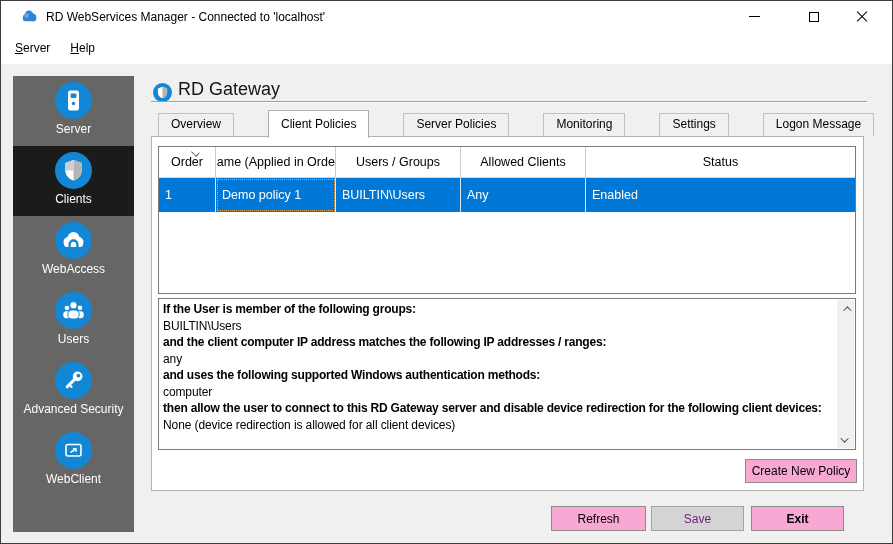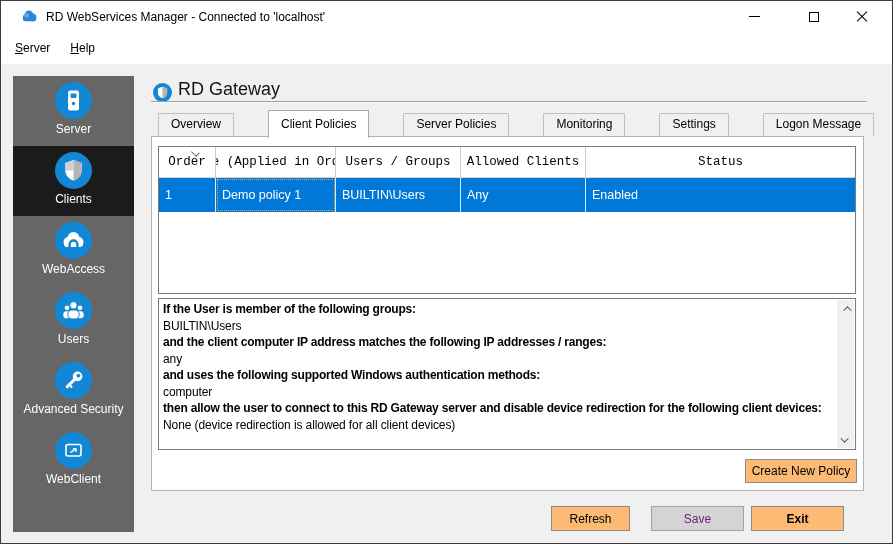--- a/index.html
+++ b/index.html
@@ -34,42 +34,42 @@
   .page-title { position:absolute; left:177px; top:78px; font-size:18px; color:#151515; }
   .title-rule { position:absolute; left:150px; top:100px; width:716px; height:2px; border-top:1px solid #9f9f9f; border-bottom:1px solid #fcfcfc; }
   
   .tabstrip { position:absolute; left:157px; top:109px; height:26px; display:flex; align-items:flex-end; z-index:3;gap:32px; }
   .tab { height:23px; line-height:21px; padding:0 12px; font-size:12px; background:#f0f0f0; border:1px solid #c1c1c1; border-bottom:none; margin-right:2px; white-space:nowrap; }
   .tab.active { height:28px; line-height:26px; background:#fff; border:1px solid #adadad; border-bottom:none; margin-bottom:-2px; z-index:4; position:relative; }
   .tabpanel { position:absolute; left:150px; top:135px; width:713px; height:355px; background:#fff; border:1px solid #b3b3b3; z-index:1; }
   
   .ptable { position:absolute; left:157px; top:145px; width:698px; height:148px; background:#fff; border:1px solid #7a7a7a; z-index:2; }
   .thead { display:flex; height:31px; border-bottom:1px solid #d6d6d6; position:relative; }
-  .th { display:flex; align-items:center; justify-content:center; font-size:12.5px; border-right:1px solid #cacaca; overflow:hidden; white-space:nowrap;font-family:Liberation Mono, monospace; }
+  .th { display:flex; align-items:center; justify-content:center; font-size:12.5px; border-right:1px solid #cacaca; overflow:hidden; white-space:nowrap; }
   .th:last-child { border-right:none; }
   .c0 { width:57px; flex:none; } .c1 { width:120px; flex:none; } .c2 { width:125px; flex:none; } .c3 { width:125px; flex:none; } .c4 { flex:1; }
   .sort-chevron { position:absolute; left:33px; top:2px; width:7px; height:7px; border-right:1.4px solid #5a5a5a; border-bottom:1.4px solid #5a5a5a; transform:rotate(45deg) scaleY(.75); }
   .trow { display:flex; height:34px; background:#0078d7; color:#fff; font-size:12.5px; }
   .td { display:flex; align-items:center; padding-left:6px; border-right:1px solid rgba(255,255,255,.85); overflow:hidden; white-space:nowrap; }
   .td:last-child { border-right:none; }
   .td.focused { outline:1px dotted #dca75a; outline-offset:-2px; }
   
   .details { position:absolute; left:157px; top:297px; width:698px; height:152px; background:#fff; border:1px solid #7a7a7a; z-index:2; }
   .details-text { position:absolute; left:1px; top:1px; right:20px; bottom:1px; padding:1px 2px 0 3px; font-size:12px; line-height:16.5px; overflow:hidden; }
   .dl-b { font-weight:bold; letter-spacing:-0.2px; }
   .dl-n { letter-spacing:-0.1px; }
   .vscroll { position:absolute; top:1px; right:1px; bottom:1px; width:17px; background:#f0f0f0; }
   .sb-arrow { position:absolute; left:0; width:17px; height:17px; display:flex; align-items:center; justify-content:center; }
   .sb-up { top:0; } .sb-down { bottom:0; }
   .chev-up { width:6px; height:6px; border-top:1.4px solid #4e4e4e; border-right:1.4px solid #4e4e4e; transform:rotate(-45deg) translateY(2px); }
   .chev-down { width:6px; height:6px; border-top:1.4px solid #4e4e4e; border-right:1.4px solid #4e4e4e; transform:rotate(135deg) translateY(2px); }
   
-  .btn { position:absolute; display:flex; align-items:center; justify-content:center; font-size:12px; font-family:"Liberation Sans",sans-serif; background:#fdba74; border:1px solid #8c8c8c; color:#000; }
+  .btn { position:absolute; display:flex; align-items:center; justify-content:center; font-size:12px; font-family:"Liberation Sans",sans-serif; background:#f9a8d4; border:1px solid #8c8c8c; color:#000; }
   .btn-create { left:744px; top:458px; width:112px; height:24px; z-index:2; }
-  .btn-refresh { left:550px; top:505px; width:79px; height:25px; }
+  .btn-refresh { left:550px; top:505px; width:95px; height:25px; }
   .btn-save { left:650px; top:505px; width:93px; height:25px; background:#d4d4d4; border-color:#a2a2a2; color:#701a75; }
   .btn-exit { left:750px; top:505px; width:93px; height:25px;font-weight:bold; }
 </style>
 </head>
 <body>
 
 <div class="window">
 
   <div class="titlebar">
     <svg width="17" height="17" viewBox="0 0 17 17">

